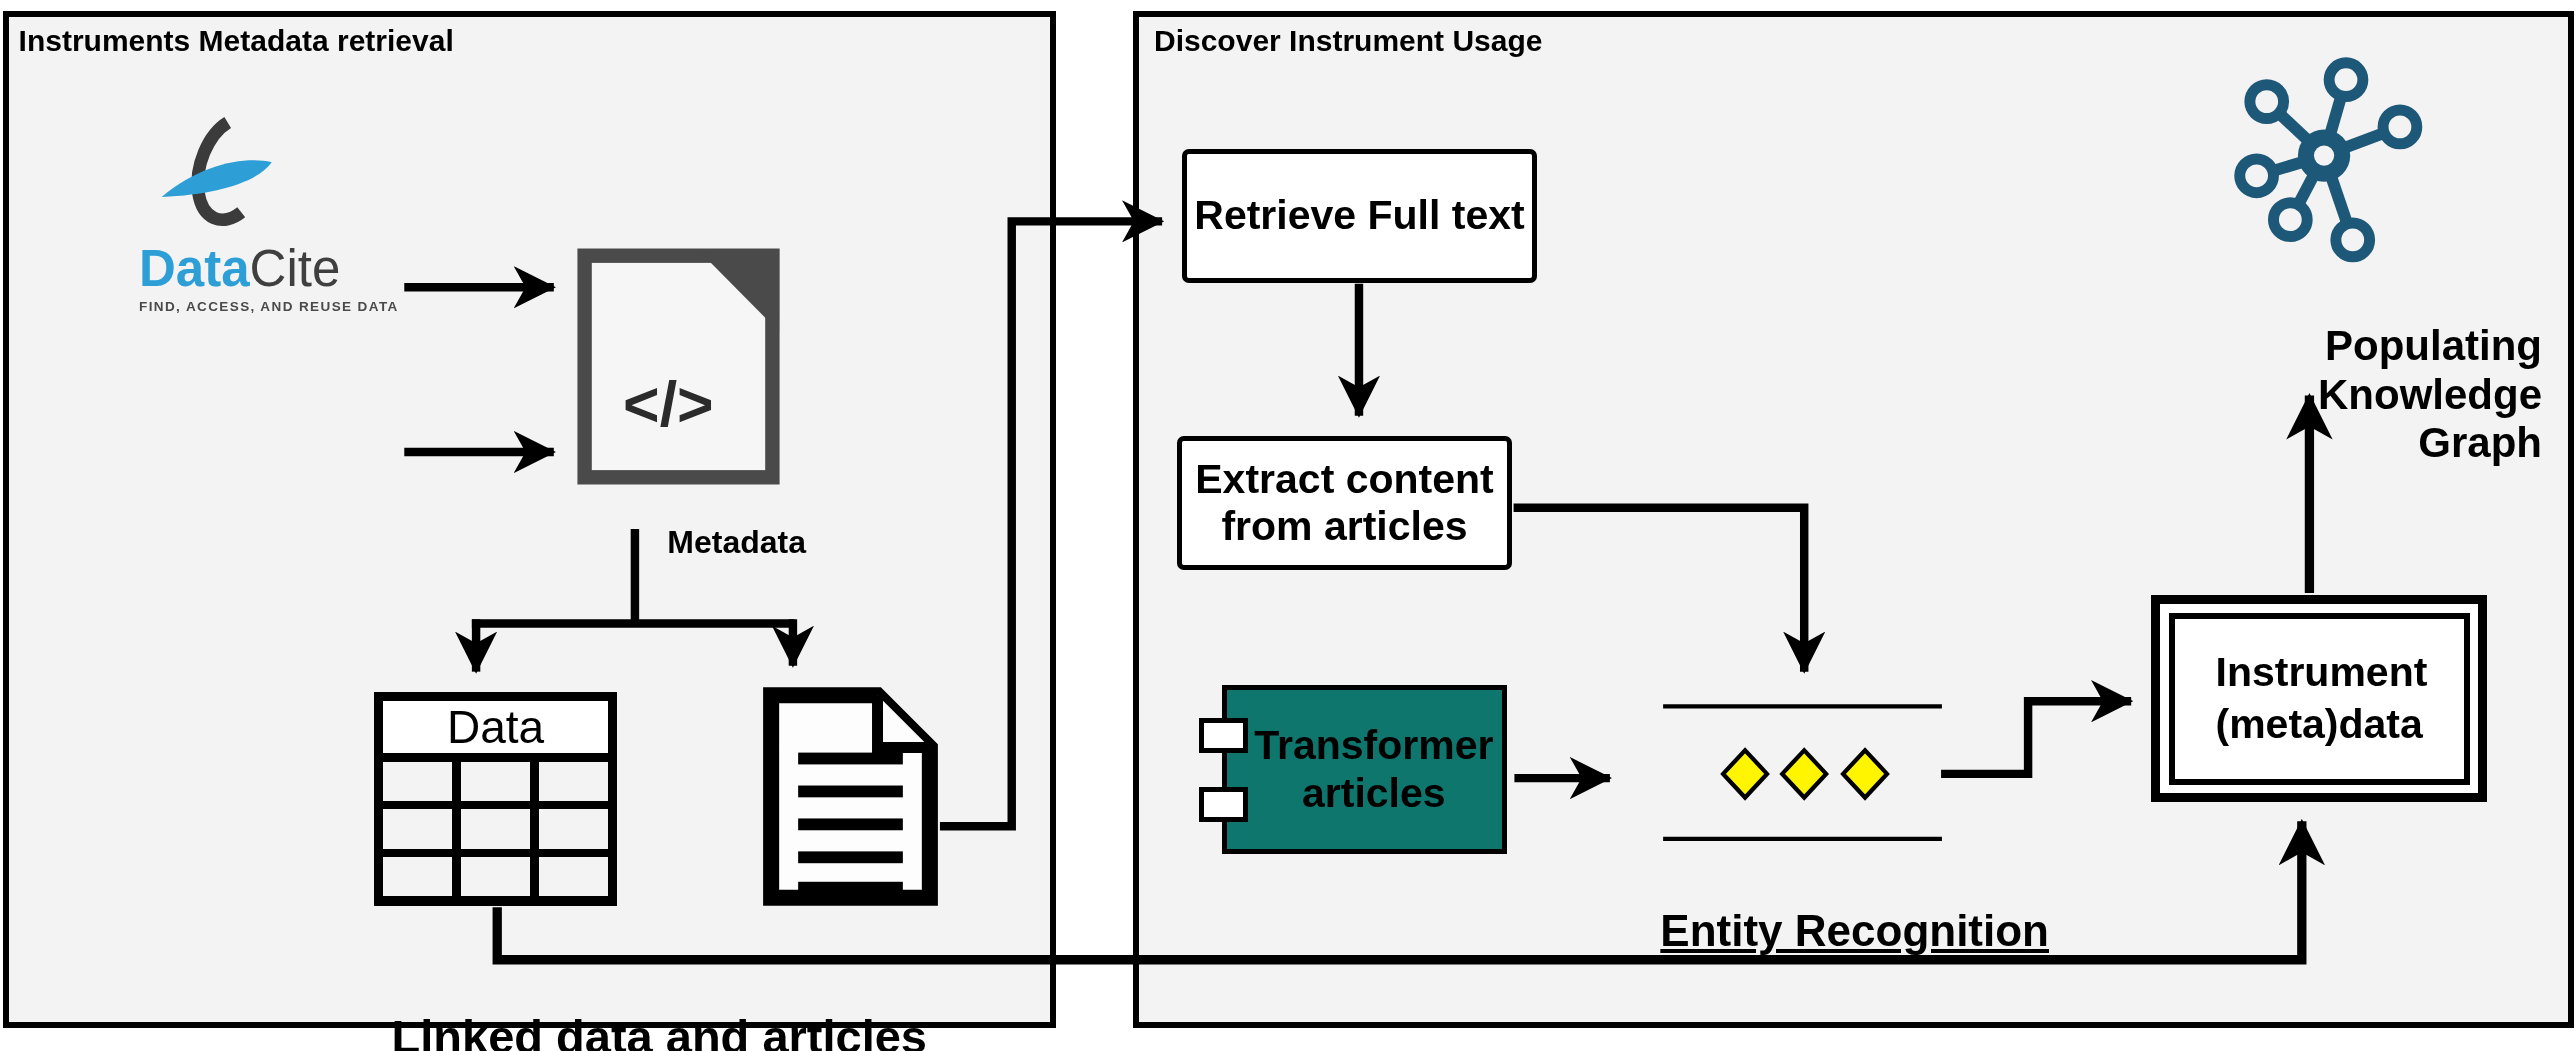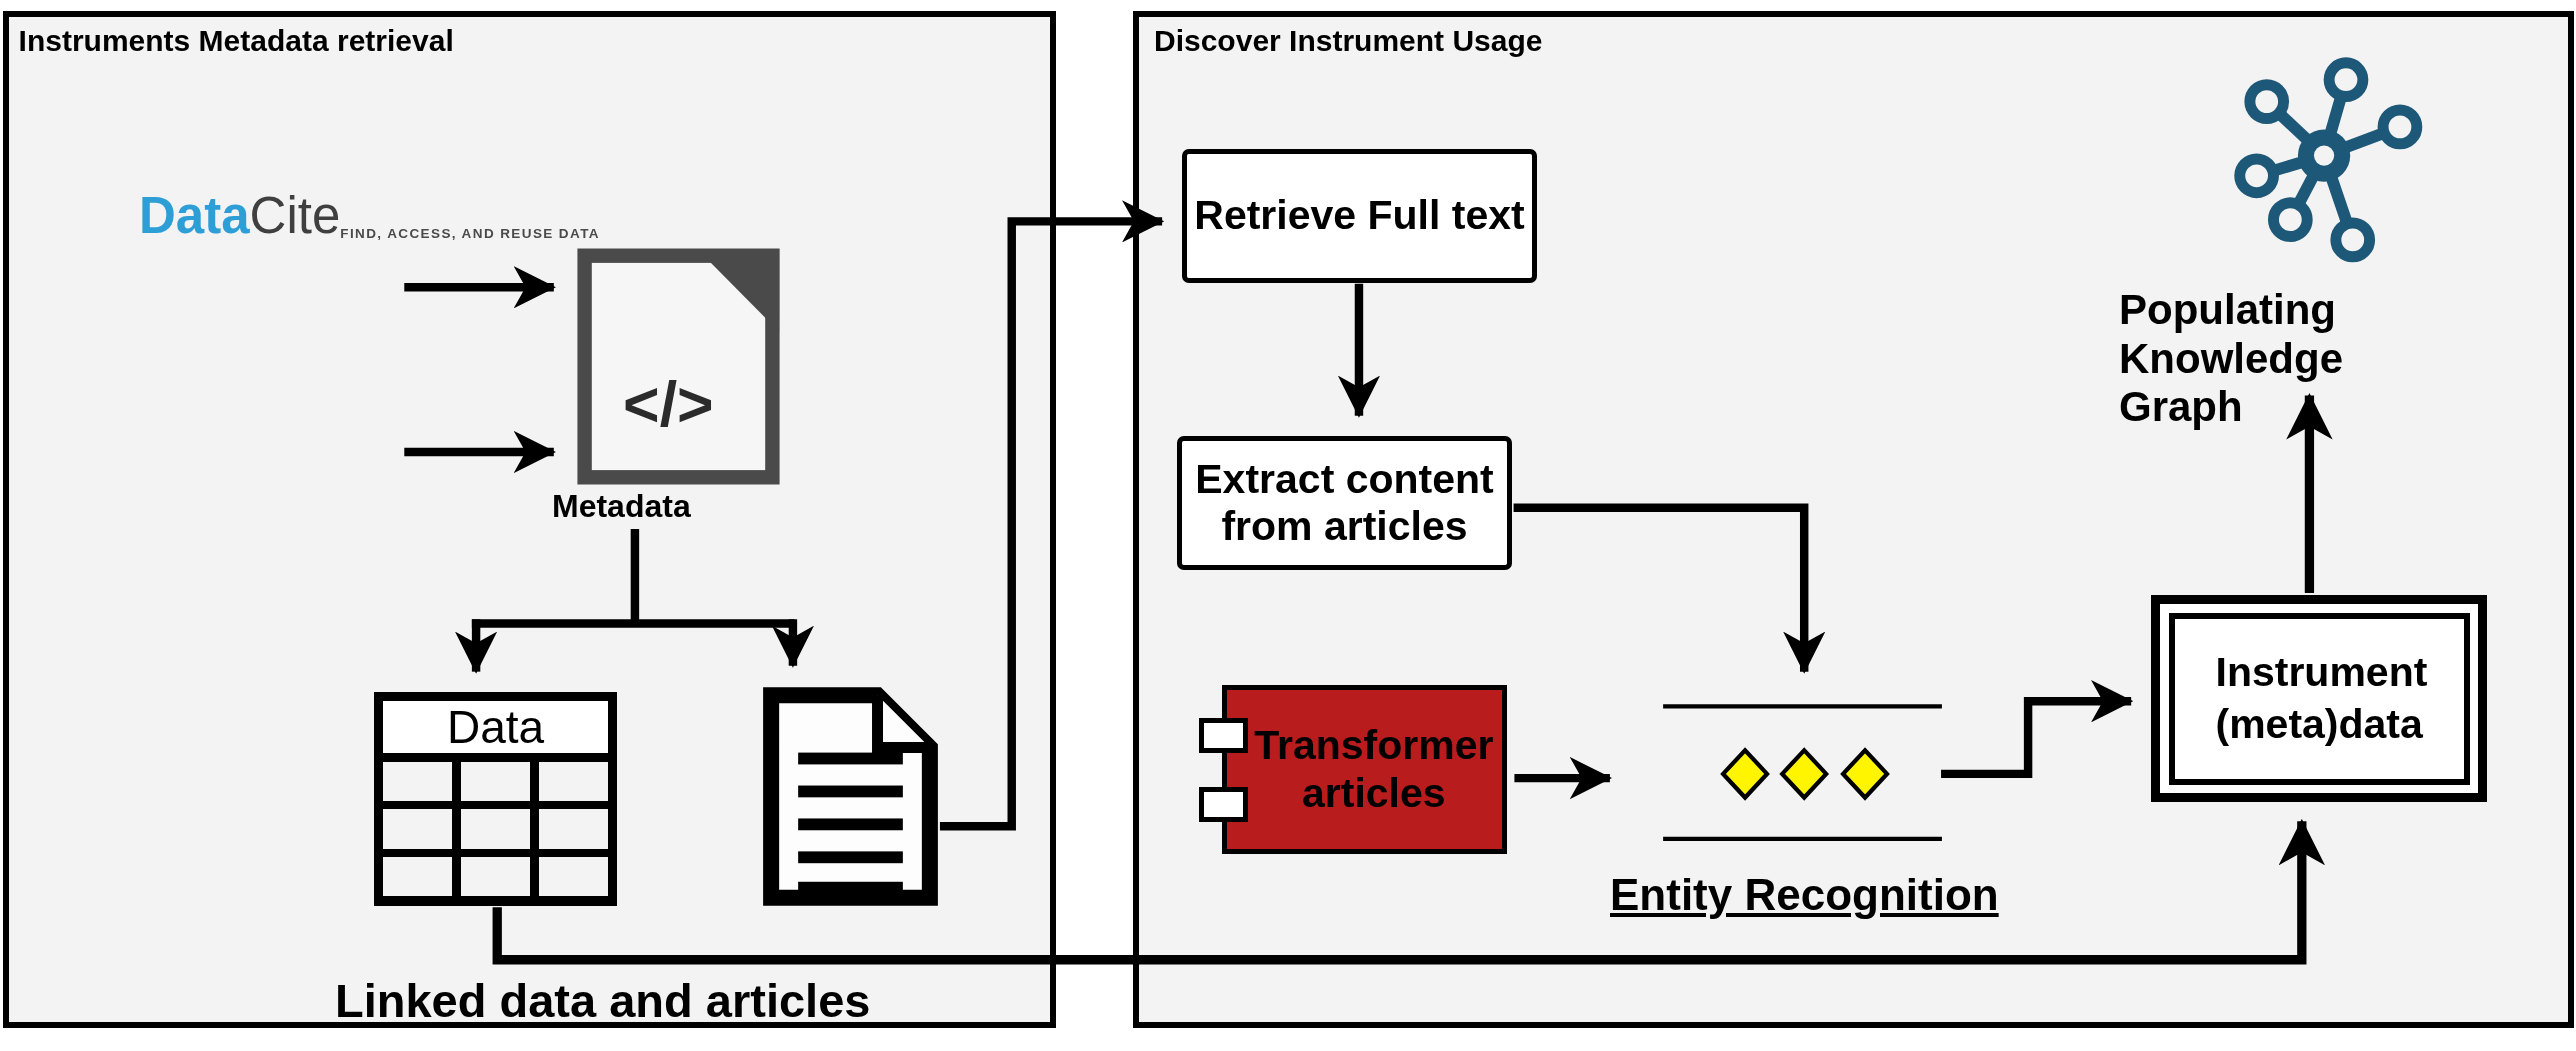--- a/index.html
+++ b/index.html
@@ -14,46 +14,46 @@
     position:absolute;font-size:30px;font-weight:bold;white-space:nowrap;
   }
   .connector-layer{position:absolute;left:0;top:0;z-index:6;pointer-events:none;}
   .node{position:absolute;box-sizing:border-box;z-index:3;}
   .flowbox{
     background:#fff;border:5px solid #000;border-radius:6.8px;
     display:flex;flex-direction:column;align-items:center;justify-content:center;
     font-size:41px;font-weight:bold;text-align:center;line-height:1.15;
   }
   .label{
-    position:absolute;font-weight:bold;text-align:left;z-index:3;line-height:1.16;
+    position:absolute;font-weight:bold;text-align:right;z-index:3;line-height:1.16;margin-top:36px;
   }
   
   .dtable{background:#000;border:9.3px solid #000;}
   .dtable-head{
     height:52px;background:#fff;display:flex;align-items:center;justify-content:center;
     font-size:46px;font-weight:normal;margin-bottom:8.5px;
   }
   .dtable-grid{
     display:grid;grid-template-columns:repeat(3,1fr);grid-auto-rows:1fr;gap:8.5px;
     height:calc(100% - 61px);
   }
   .dtable-cell{background:#f3f3f3;}
   
-  .component{background:#b91c1c;border:5px solid #000;display:flex;align-items:center;justify-content:center;}
+  .component{background:#0f766e;border:5px solid #000;display:flex;align-items:center;justify-content:center;}
   .component-text{font-size:41px;font-weight:bold;text-align:center;line-height:1.15;margin-left:18.6px;}
   .component-tab{position:absolute;background:#fff;border:5px solid #000;box-sizing:border-box;z-index:4;}
   
   .dblbox-outer{background:#fff;border:9.3px solid #000;}
   .dblbox-inner{
     position:absolute;left:8.5px;top:8.5px;right:8.5px;bottom:8.5px;border:6px solid #000;
     display:flex;flex-direction:column;justify-content:center;
     font-size:41px;font-weight:bold;line-height:1.25;padding-left:41px;box-sizing:border-box;
   }
   
-  .datacite{display:flex;flex-direction:row;align-items:flex-end;z-index:3;}
+  .datacite{display:flex;flex-direction:column;align-items:flex-start;z-index:3;}
   .datacite-word{font-size:51px;line-height:1;margin-top:1.7px;white-space:nowrap;}
   .datacite-tag{font-size:13.5px;font-weight:bold;letter-spacing:1.4px;color:#4a4a4a;margin-top:5px;white-space:nowrap;}
   .awi-box{background:#fff;z-index:3;display:flex;align-items:center;}
 </style>
 </head>
 <body>
 
 <div class="stage">
 
   <div class="panel" style="left:2.5px;top:11px;width:1053px;height:1017px;"></div>

